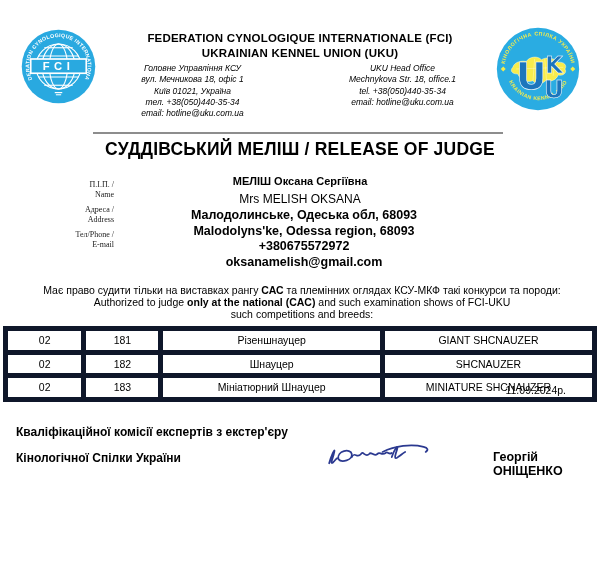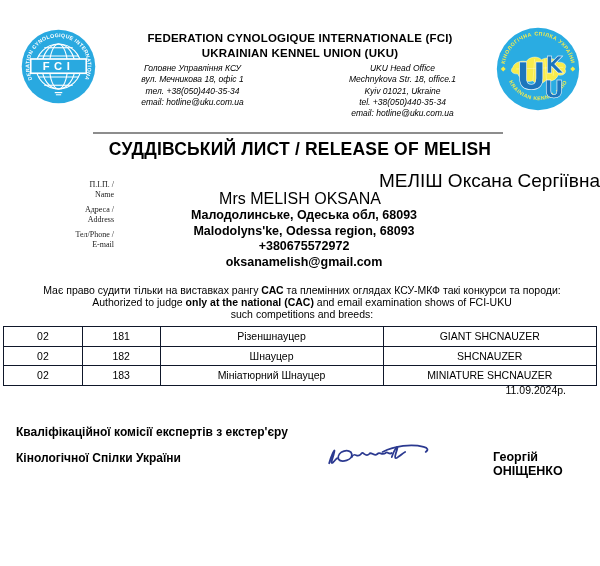--- a/index.html
+++ b/index.html
@@ -19,31 +19,31 @@
 
   .rule{position:absolute;top:132px;left:93px;width:410px;height:2px;background:#8d8d8d;}
   .doc-title{position:absolute;top:139px;left:0;right:0;text-align:center;
              font-weight:700;font-size:17.5px;letter-spacing:.2px;}
 
   .labels{position:absolute;top:180px;left:58px;width:56px;text-align:right;
           font-family:"Liberation Serif",serif;font-size:8px;line-height:9.5px;color:#1a1a1a;}
   .label-group{margin-bottom:6px;}
 
   .judge{position:absolute;top:172px;left:0;right:0;text-align:center;}
-  .judge .name-uk{font-weight:400;font-size:19px;line-height:18px;text-align:right;}
-  .judge .name-en{font-weight:400;font-size:16px;line-height:18px;}
+  .judge .name-uk{font-weight:700;font-size:11px;line-height:18px;}
+  .judge .name-en{font-weight:400;font-size:12px;line-height:18px;}
   .judge .line{font-weight:700;font-size:12.5px;line-height:15.5px;padding-left:8px;}
 
   .auth{position:absolute;top:284px;left:4px;right:0;text-align:center;
         font-size:10.5px;line-height:12px;}
   .auth b{font-weight:700;}
 
   .breeds{position:absolute;top:326px;left:3px;width:594px;border-collapse:collapse;
           table-layout:fixed;font-size:10.5px;}
-  .breeds td{border:1px solid #0f172a;height:18.6px;text-align:center;padding:0 2px;
+  .breeds td{border:5px solid #0f172a;height:18.6px;text-align:center;padding:0 2px;
              overflow:hidden;white-space:nowrap;}
 
   .date{position:absolute;top:384px;right:34px;font-size:10.5px;text-align:right;}
 
   .footer-line1{position:absolute;top:425px;left:16px;font-weight:700;font-size:12px;}
   .footer-line2{position:absolute;top:451px;left:16px;font-weight:700;font-size:12px;}
   .signature{position:absolute;top:435px;left:323px;width:115px;height:38px;}
   .signer{position:absolute;top:450px;left:449px;font-weight:700;font-size:12.5px;margin-left:44px;}
 </style>
 </head>
@@ -100,35 +100,35 @@
 
   <div class="org-block">
     <div>FEDERATION CYNOLOGIQUE INTERNATIONALE (FCI)</div>
     <div>UKRAINIAN KENNEL UNION (UKU)</div>
   </div>
 
   <div class="office office-left">
 
   <div>Головне Управління КСУ</div>
       <div>вул. Мечникова 18, офіс 1</div>
+      <div>Київ 01021, Україна</div>
       <div>тел. +38(050)440-35-34</div>
       <div>email: hotline@uku.com.ua</div>
     </div>
   <div class="office office-right">
 
   <div>UKU Head Office</div>
       <div>Mechnykova Str. 18, office.1</div>
-      <div>Kyiv 01021, Ukraine</div>
       <div>tel. +38(050)440-35-34</div>
       <div>email: hotline@uku.com.ua</div>
     </div>
 
   <div class="rule"></div>
 
-  <div class="doc-title">СУДДІВСЬКИЙ ЛИСТ / RELEASE OF MELISH</div>
+  <div class="doc-title">СУДДІВСЬКИЙ МЕЛІШ / RELEASE OF JUDGE</div>
 
   <div class="labels">
 
       <div class="label-group">
         <div>П.І.П. /</div>
         <div>Name</div>
       </div>
 
       <div class="label-group">
         <div>Адреса /</div>
@@ -145,21 +145,21 @@
     <div class="name-uk">МЕЛІШ Оксана Сергіївна</div>
     <div class="name-en">Mrs MELISH OKSANA</div>
     <div class="line">Малодолинське, Одеська обл, 68093</div>
     <div class="line">Malodolyns'ke, Odessa region, 68093</div>
     <div class="line">+380675572972</div>
     <div class="line">oksanamelish@gmail.com</div>
   </div>
 
   <div class="auth">
     <div><span>Має право судити тільки на виставках рангу </span><b>САС</b><span> та племінних оглядах КСУ-МКФ такі конкурси та породи:</span></div>
-    <div><span>Authorized to judge </span><b>only at the national (CAC)</b><span> and email examination shows of FCI-UKU</span></div>
+    <div><span>Authorized to judge </span><b>only at the national (CAC)</b><span> and such examination shows of FCI-UKU</span></div>
     <div>such competitions and breeds:</div>
   </div>
 
   <table class="breeds">
     <colgroup>
       <col style="width:13.3%">
         <col style="width:13.1%">
         <col style="width:37.6%">
         <col style="width:36%">
     </colgroup>

